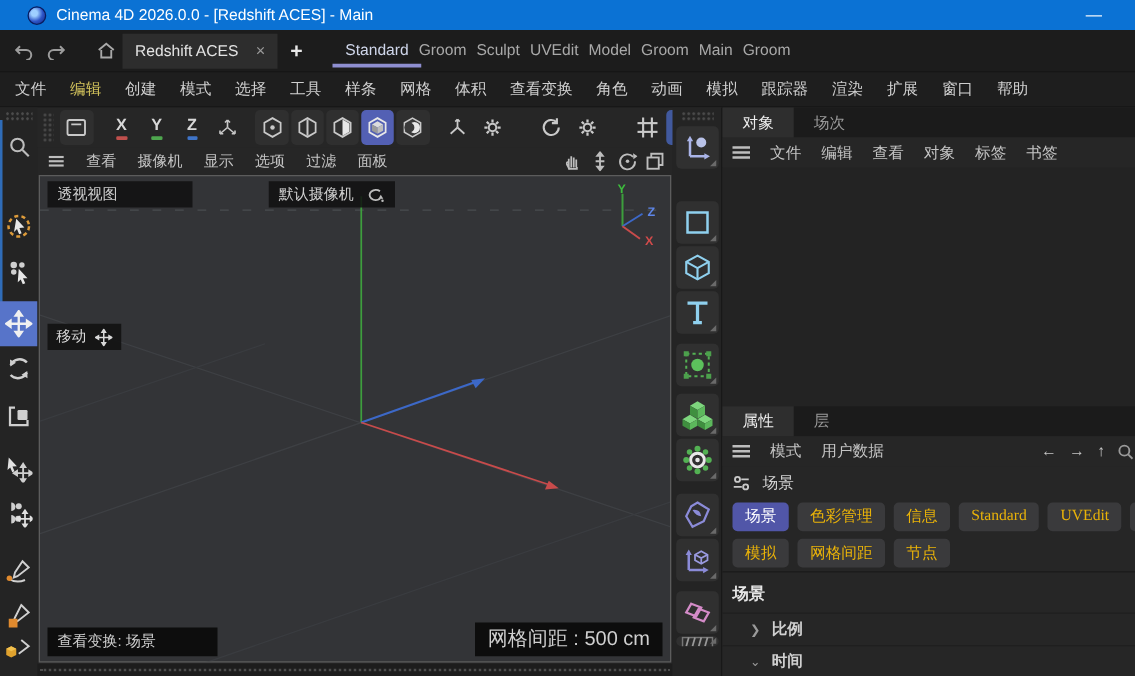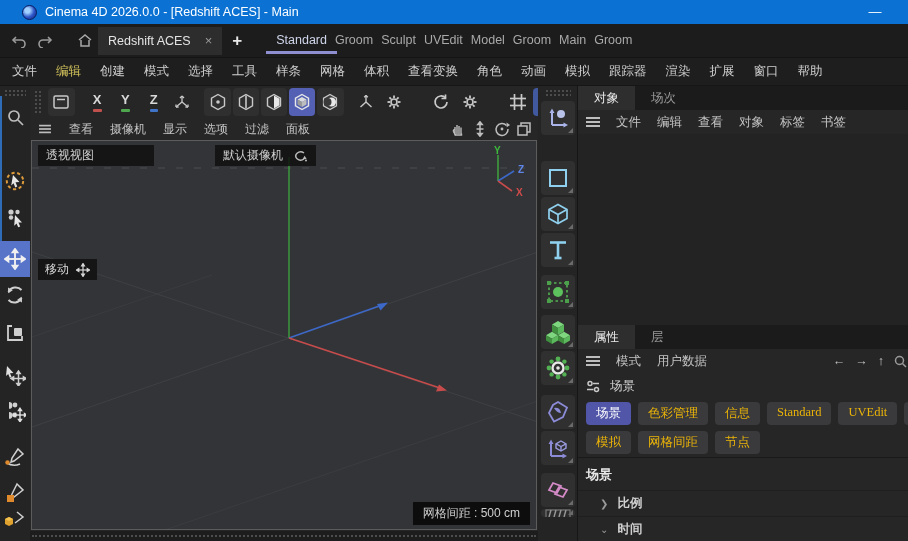--- a/index.html
+++ b/index.html
@@ -67,21 +67,21 @@
                border:1px solid #5c5c5c; overflow:hidden; }
   .vp-label { position:absolute; background:rgba(16,16,16,.85); color:#cfcfcf; font-size:12px;
               padding:2px 8px; }
   #vp-view-label { left:6px; top:4px; width:116px; }
   #vp-cam-label { left:183px; top:4px; display:flex; align-items:center; gap:10px; }
   #vp-tooltip { position:absolute; left:6px; top:118px; background:rgba(18,18,18,.9); color:#d8d8d8;
                 font-size:12px; padding:2px 7px; display:flex; align-items:center; gap:7px; }
   #vp-status-l { position:absolute; left:6px; bottom:4px; background:#0d0d0d; color:#cfcfcf;
                  width:136px; padding:3px 8px; font-size:12px; }
   #vp-status-r { position:absolute; right:6px; bottom:4px; background:#0d0d0d; color:#cfcfcf;
-                 padding:3px 10px; font-size:12px; }
+                 padding:3px 10px; font-size:16px; }
   #axis-widget { position:absolute; right:4px; top:4px; width:56px; height:58px; }
   #timeline-strip { position:absolute; left:0px; bottom:0; width:508px; height:10px; background:#1d1d1d; }
   #timeline-strip .dots { position:absolute; left:2px; right:2px; top:4px; border-top:2px dotted #4d4d4d; }
 
   
   #rightstrip { position:absolute; left:538px; top:86px; width:39px; height:455px; background:#242424; }
   .rbtn { width:34px; height:34px; margin:2px auto 2px; background:#303030; border-radius:4px;
           display:flex; align-items:center; justify-content:center; position:relative; }
   .rbtn::after { content:""; position:absolute; right:2px; bottom:2px; border-left:5px solid transparent;
                  border-bottom:5px solid #6a6a6a; }
@@ -515,20 +515,21 @@
         <svg width="56" height="58" viewBox="0 0 56 58">
           <line x1="22" y1="36" x2="22" y2="10" stroke="#3d9e3d" stroke-width="1.6"></line>
           <line x1="22" y1="36" x2="38" y2="26" stroke="#3c68c8" stroke-width="1.6"></line>
           <line x1="22" y1="36" x2="36" y2="46" stroke="#c84b4b" stroke-width="1.6"></line>
           <text x="18" y="9" fill="#3dbb3d" font-size="10" font-weight="bold" font-family="Liberation Sans, sans-serif">Y</text>
           <text x="42" y="28" fill="#5e86e8" font-size="10" font-weight="bold" font-family="Liberation Sans, sans-serif">Z</text>
           <text x="40" y="51" fill="#d24b4b" font-size="10" font-weight="bold" font-family="Liberation Sans, sans-serif">X</text>
         </svg>
       </div>
 
+      <div id="vp-status-l">查看变换: 场景</div>
       <div id="vp-status-r">网格间距 : 500 cm</div>
     </div>
 
     <div id="timeline-strip">
       <div class="dots"></div>
     </div>
   </div>
 
   <div id="rightstrip">
     <div class="grip" style="width:26px;height:8px;margin:3px auto 4px"></div>

